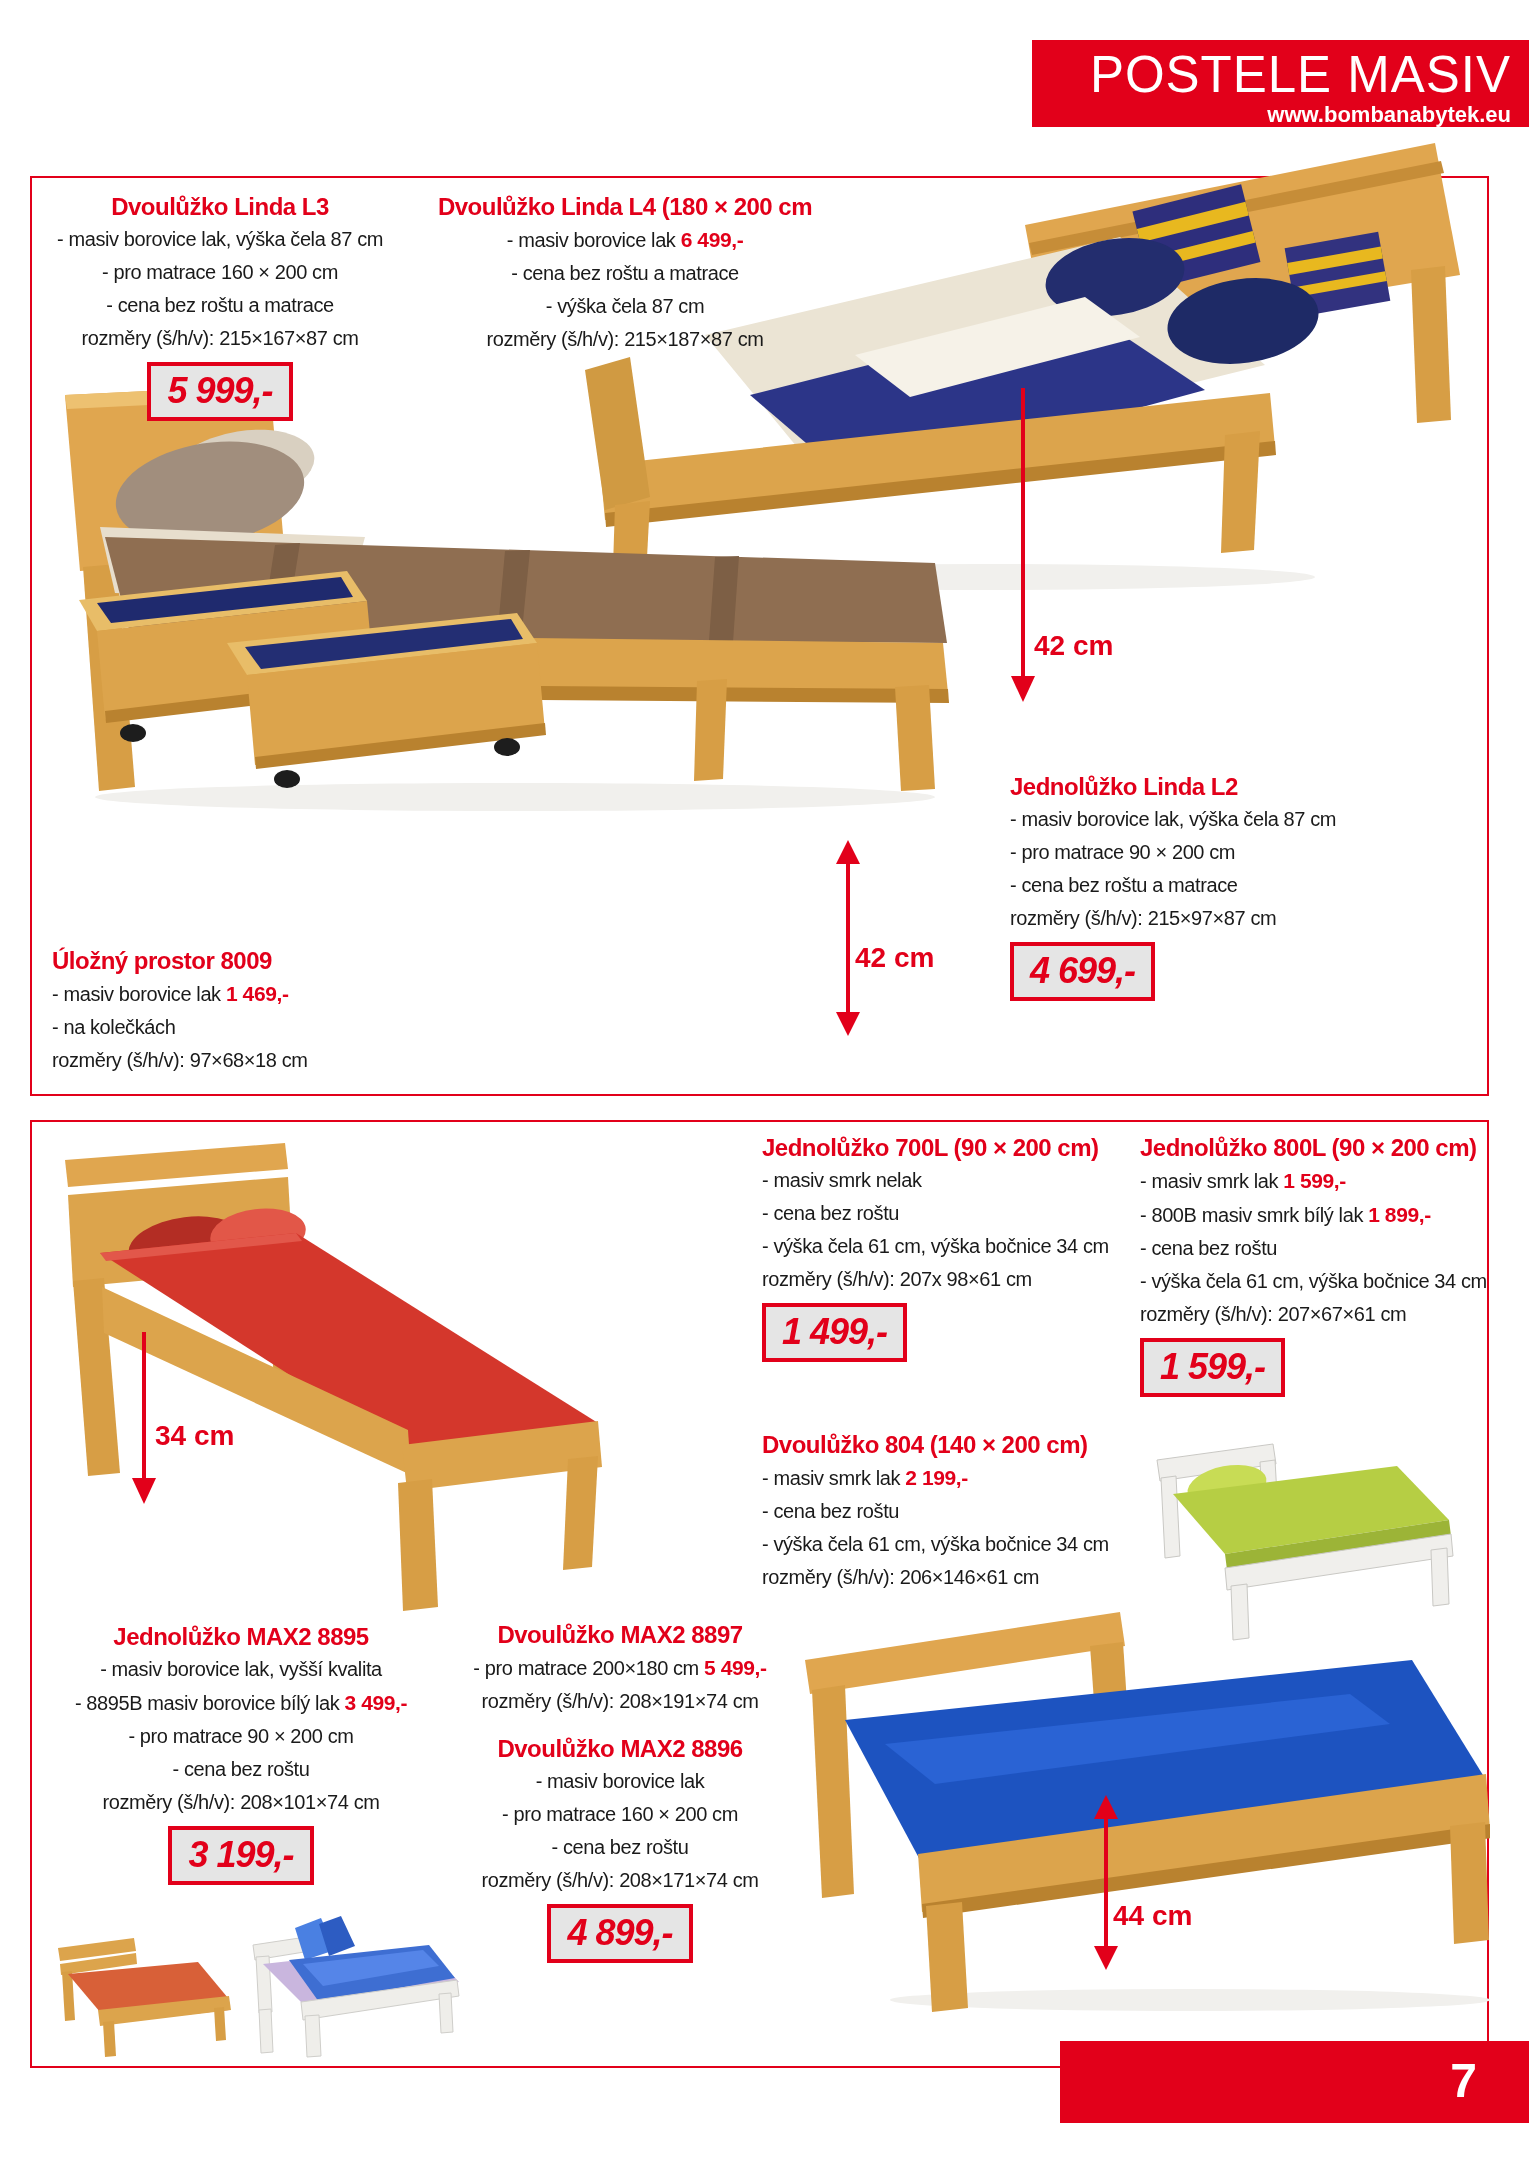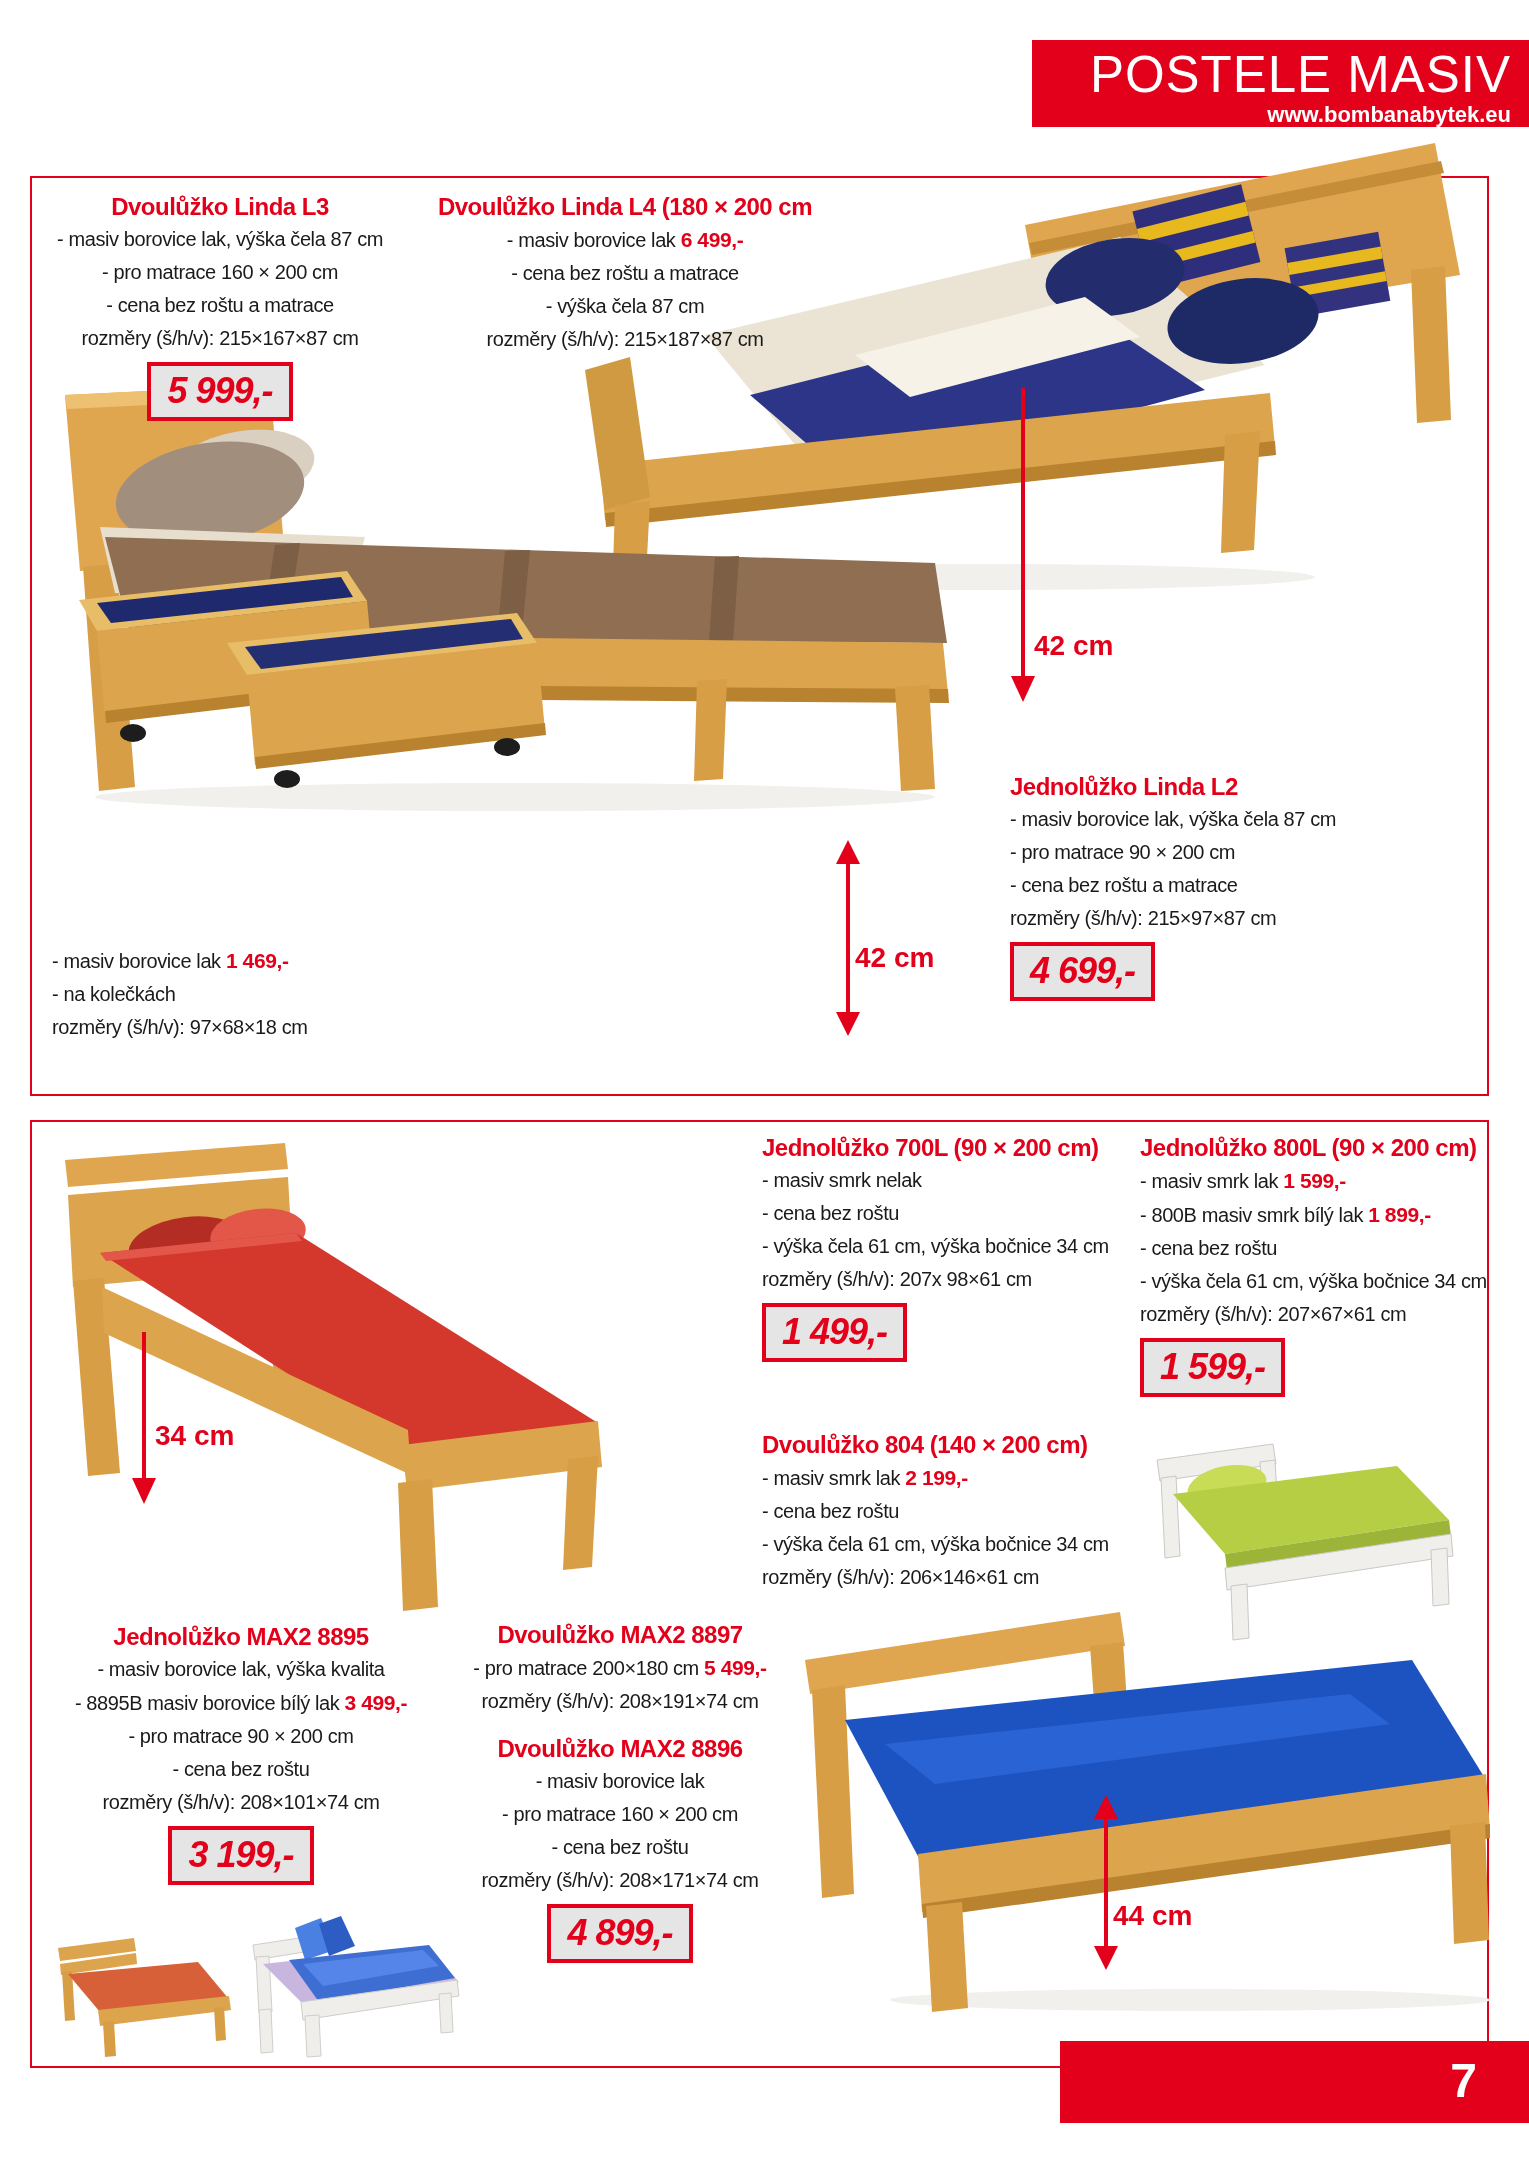--- a/index.html
+++ b/index.html
@@ -203,20 +203,21 @@
   <div class="prod ta-l" style="left:1010px; top:770px; width:470px;">
     <span class="ln title">Jednolůžko Linda L2</span>
     <span class="ln">- masiv borovice lak, výška čela 87 cm</span>
     <span class="ln">- pro matrace 90 × 200 cm</span>
     <span class="ln">- cena bez roštu a matrace</span>
     <span class="ln"><span class="dl">rozměry (š/h/v):</span><span> 215×97×87 cm</span></span>
     <span class="pricebox">4 699,-</span>
   </div>
 
   <div class="prod ta-l" style="left:52px; top:944px; width:420px;">
+    <span class="ln title">Úložný prostor 8009</span>
     <span class="ln"><span>- masiv borovice lak </span><span class="rp">1 469,-</span></span>
     <span class="ln">- na kolečkách</span>
     <span class="ln"><span class="dl">rozměry (š/h/v):</span><span> 97×68×18 cm</span></span>
   </div>
 
   <div class="prod ta-l" style="left:762px; top:1131px; width:420px;">
     <span class="ln title">Jednolůžko 700L (90 × 200 cm)</span>
     <span class="ln">- masiv smrk nelak</span>
     <span class="ln">- cena bez roštu</span>
     <span class="ln">- výška čela 61 cm, výška bočnice 34 cm</span>
@@ -237,21 +238,21 @@
   <div class="prod ta-l" style="left:762px; top:1428px; width:420px;">
     <span class="ln title">Dvoulůžko 804 (140 × 200 cm)</span>
     <span class="ln"><span>- masiv smrk lak </span><span class="rp">2 199,-</span></span>
     <span class="ln">- cena bez roštu</span>
     <span class="ln">- výška čela 61 cm, výška bočnice 34 cm</span>
     <span class="ln"><span class="dl">rozměry (š/h/v):</span><span> 206×146×61 cm</span></span>
   </div>
 
   <div class="prod ta-r" style="left:60px; top:1620px; width:362px;">
     <span class="ln title">Jednolůžko MAX2 8895</span>
-    <span class="ln">- masiv borovice lak, výška kvalita</span>
+    <span class="ln">- masiv borovice lak, vyšší kvalita</span>
     <span class="ln"><span>- 8895B masiv borovice bílý lak </span><span class="rp">3 499,-</span></span>
     <span class="ln">- pro matrace 90 × 200 cm</span>
     <span class="ln">- cena bez roštu</span>
     <span class="ln"><span class="dl">rozměry (š/h/v):</span><span> 208×101×74 cm</span></span>
     <span class="pricebox">3 199,-</span>
   </div>
 
   <div class="prod ta-r" style="left:430px; top:1618px; width:380px;">
     <span class="ln title">Dvoulůžko MAX2 8897</span>
     <span class="ln"><span>- pro matrace 200×180 cm </span><span class="rp">5 499,-</span></span>

